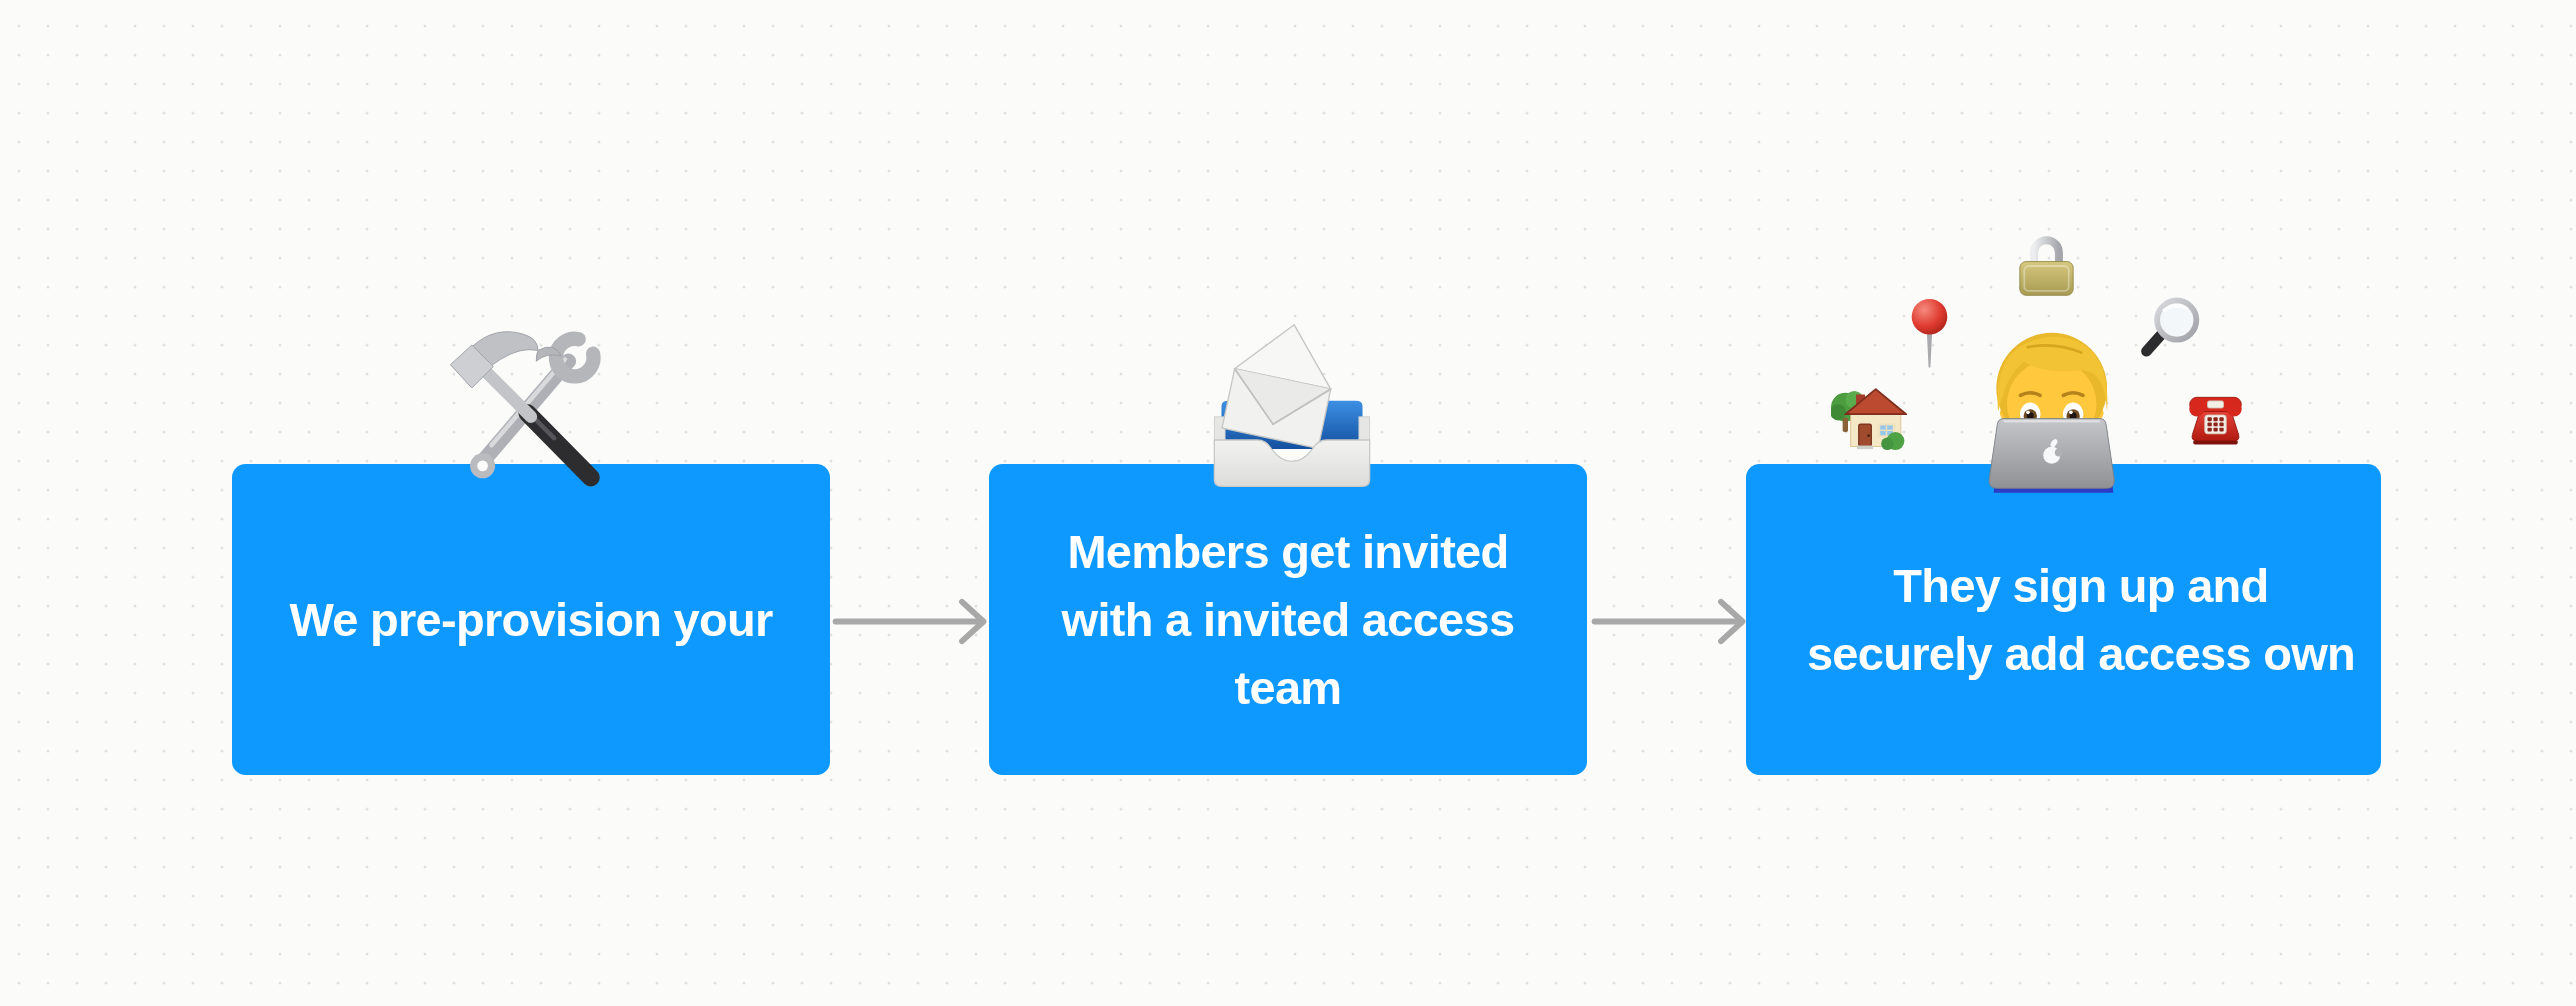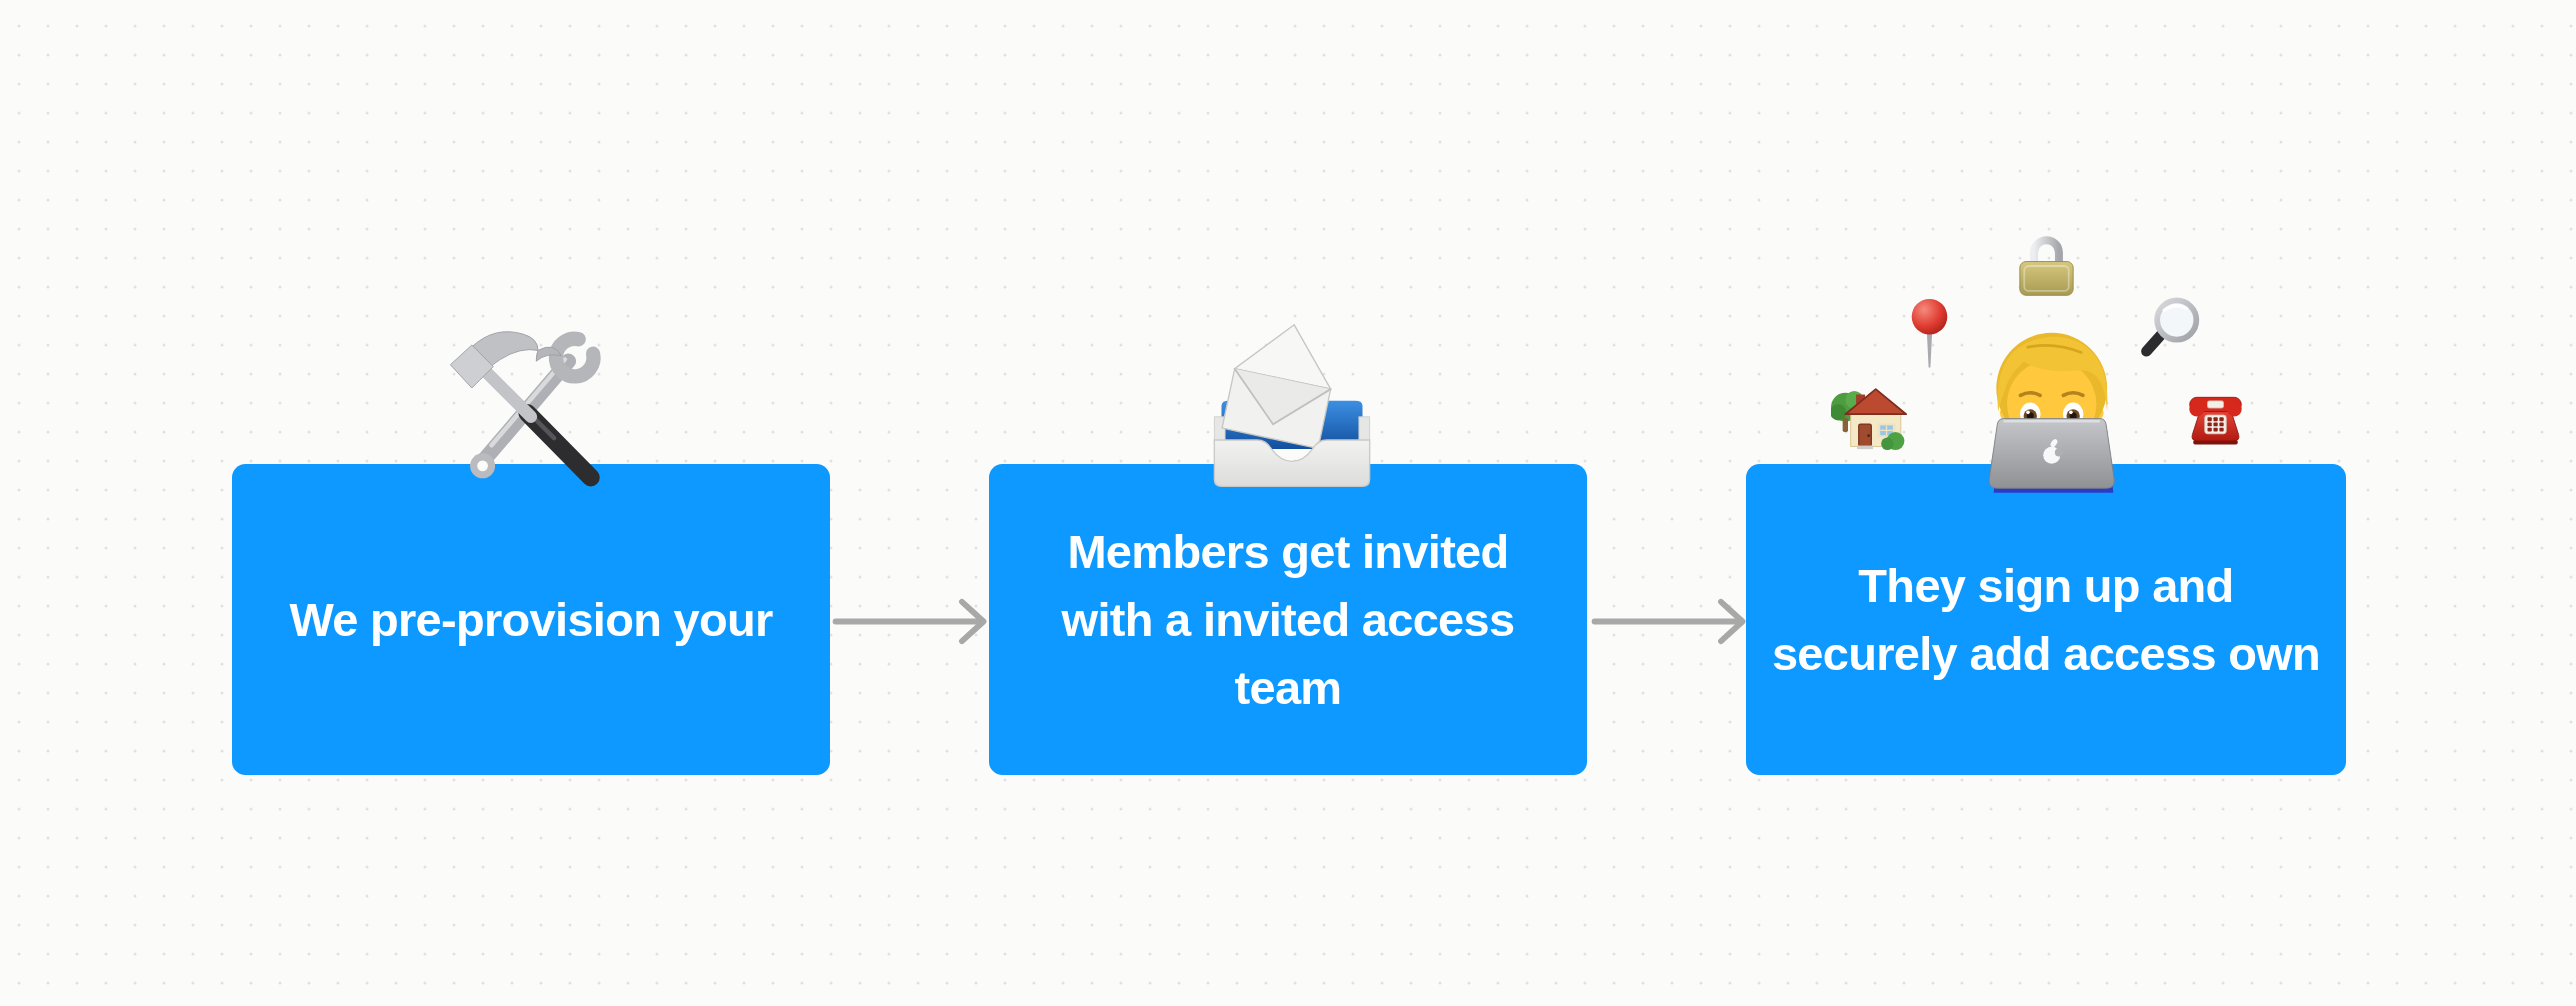--- a/index.html
+++ b/index.html
@@ -14,21 +14,21 @@
     font-family:"Liberation Sans",sans-serif;
   }
   .step-box{
     position:absolute;top:464px;width:598px;height:311px;
     background:#0D99FF;border-radius:13.4px;
     display:flex;flex-direction:column;align-items:center;justify-content:center;
     z-index:1;
   }
   #box-1{left:232px;}
   #box-2{left:989px;}
-  #box-3{left:1746px;width:600px;}
+  #box-3{left:1746px;width:600px;padding-left:35px;}
   .box-line{
     font-weight:bold;font-size:47px;line-height:68px;
     color:#FFFFFF;letter-spacing:-0.7px;white-space:nowrap;text-align:center;
   }
   .connector{position:absolute;z-index:0;}
   #connector-1{left:832px;top:590px;}
   #connector-2{left:1591px;top:590px;}
   .emoji{position:absolute;z-index:2;}
   .emoji svg{display:block;width:100%;height:100%;}
   #emoji-tools{left:445px;top:320px;width:170px;height:170px;}

